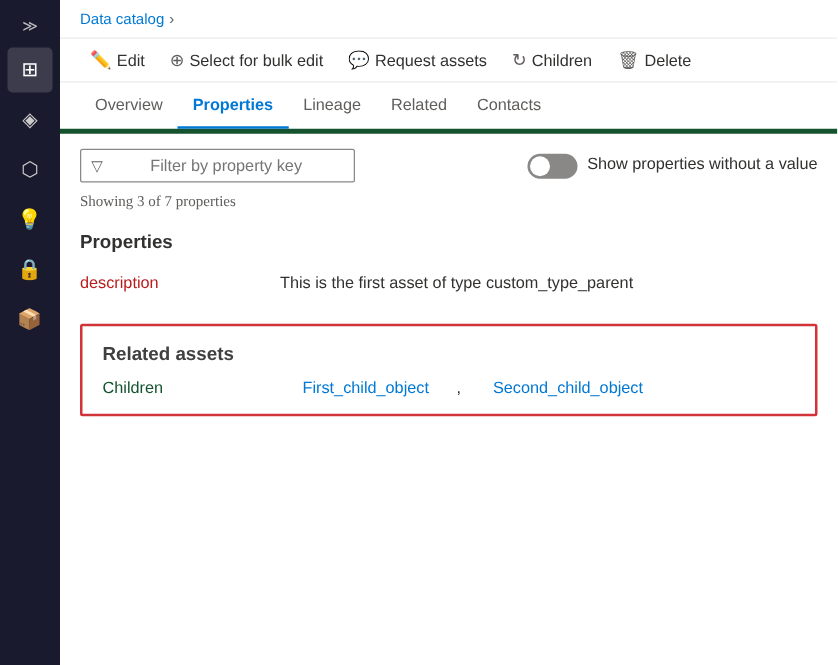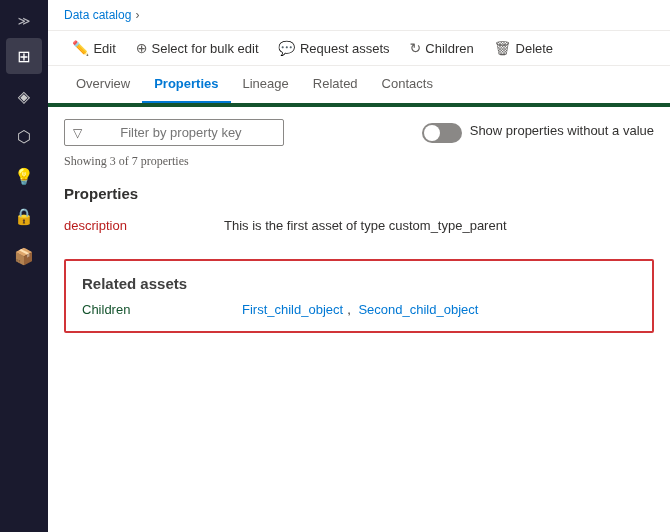--- a/index.html
+++ b/index.html
@@ -240,21 +240,21 @@
     .related-row {
       display: flex;
       gap: 0;
       font-size: 13px;
     }
     .related-row .rel-label {
       color: #14532d;
       width: 160px;
       flex-shrink: 0;
     }
-    .rel-links { display: flex; gap: 4px; align-items: center; }
+    .rel-links { display: flex; gap: 22px; align-items: center; }
     .rel-link { color: #0078d4; cursor: pointer; text-decoration: none; }
   </style>
 </head>
 <body>
 
 <nav class="sidebar">
   <div class="sidebar-chevron">≫</div>
   <div class="sidebar-item active">
     <span>⊞</span>
   </div>

